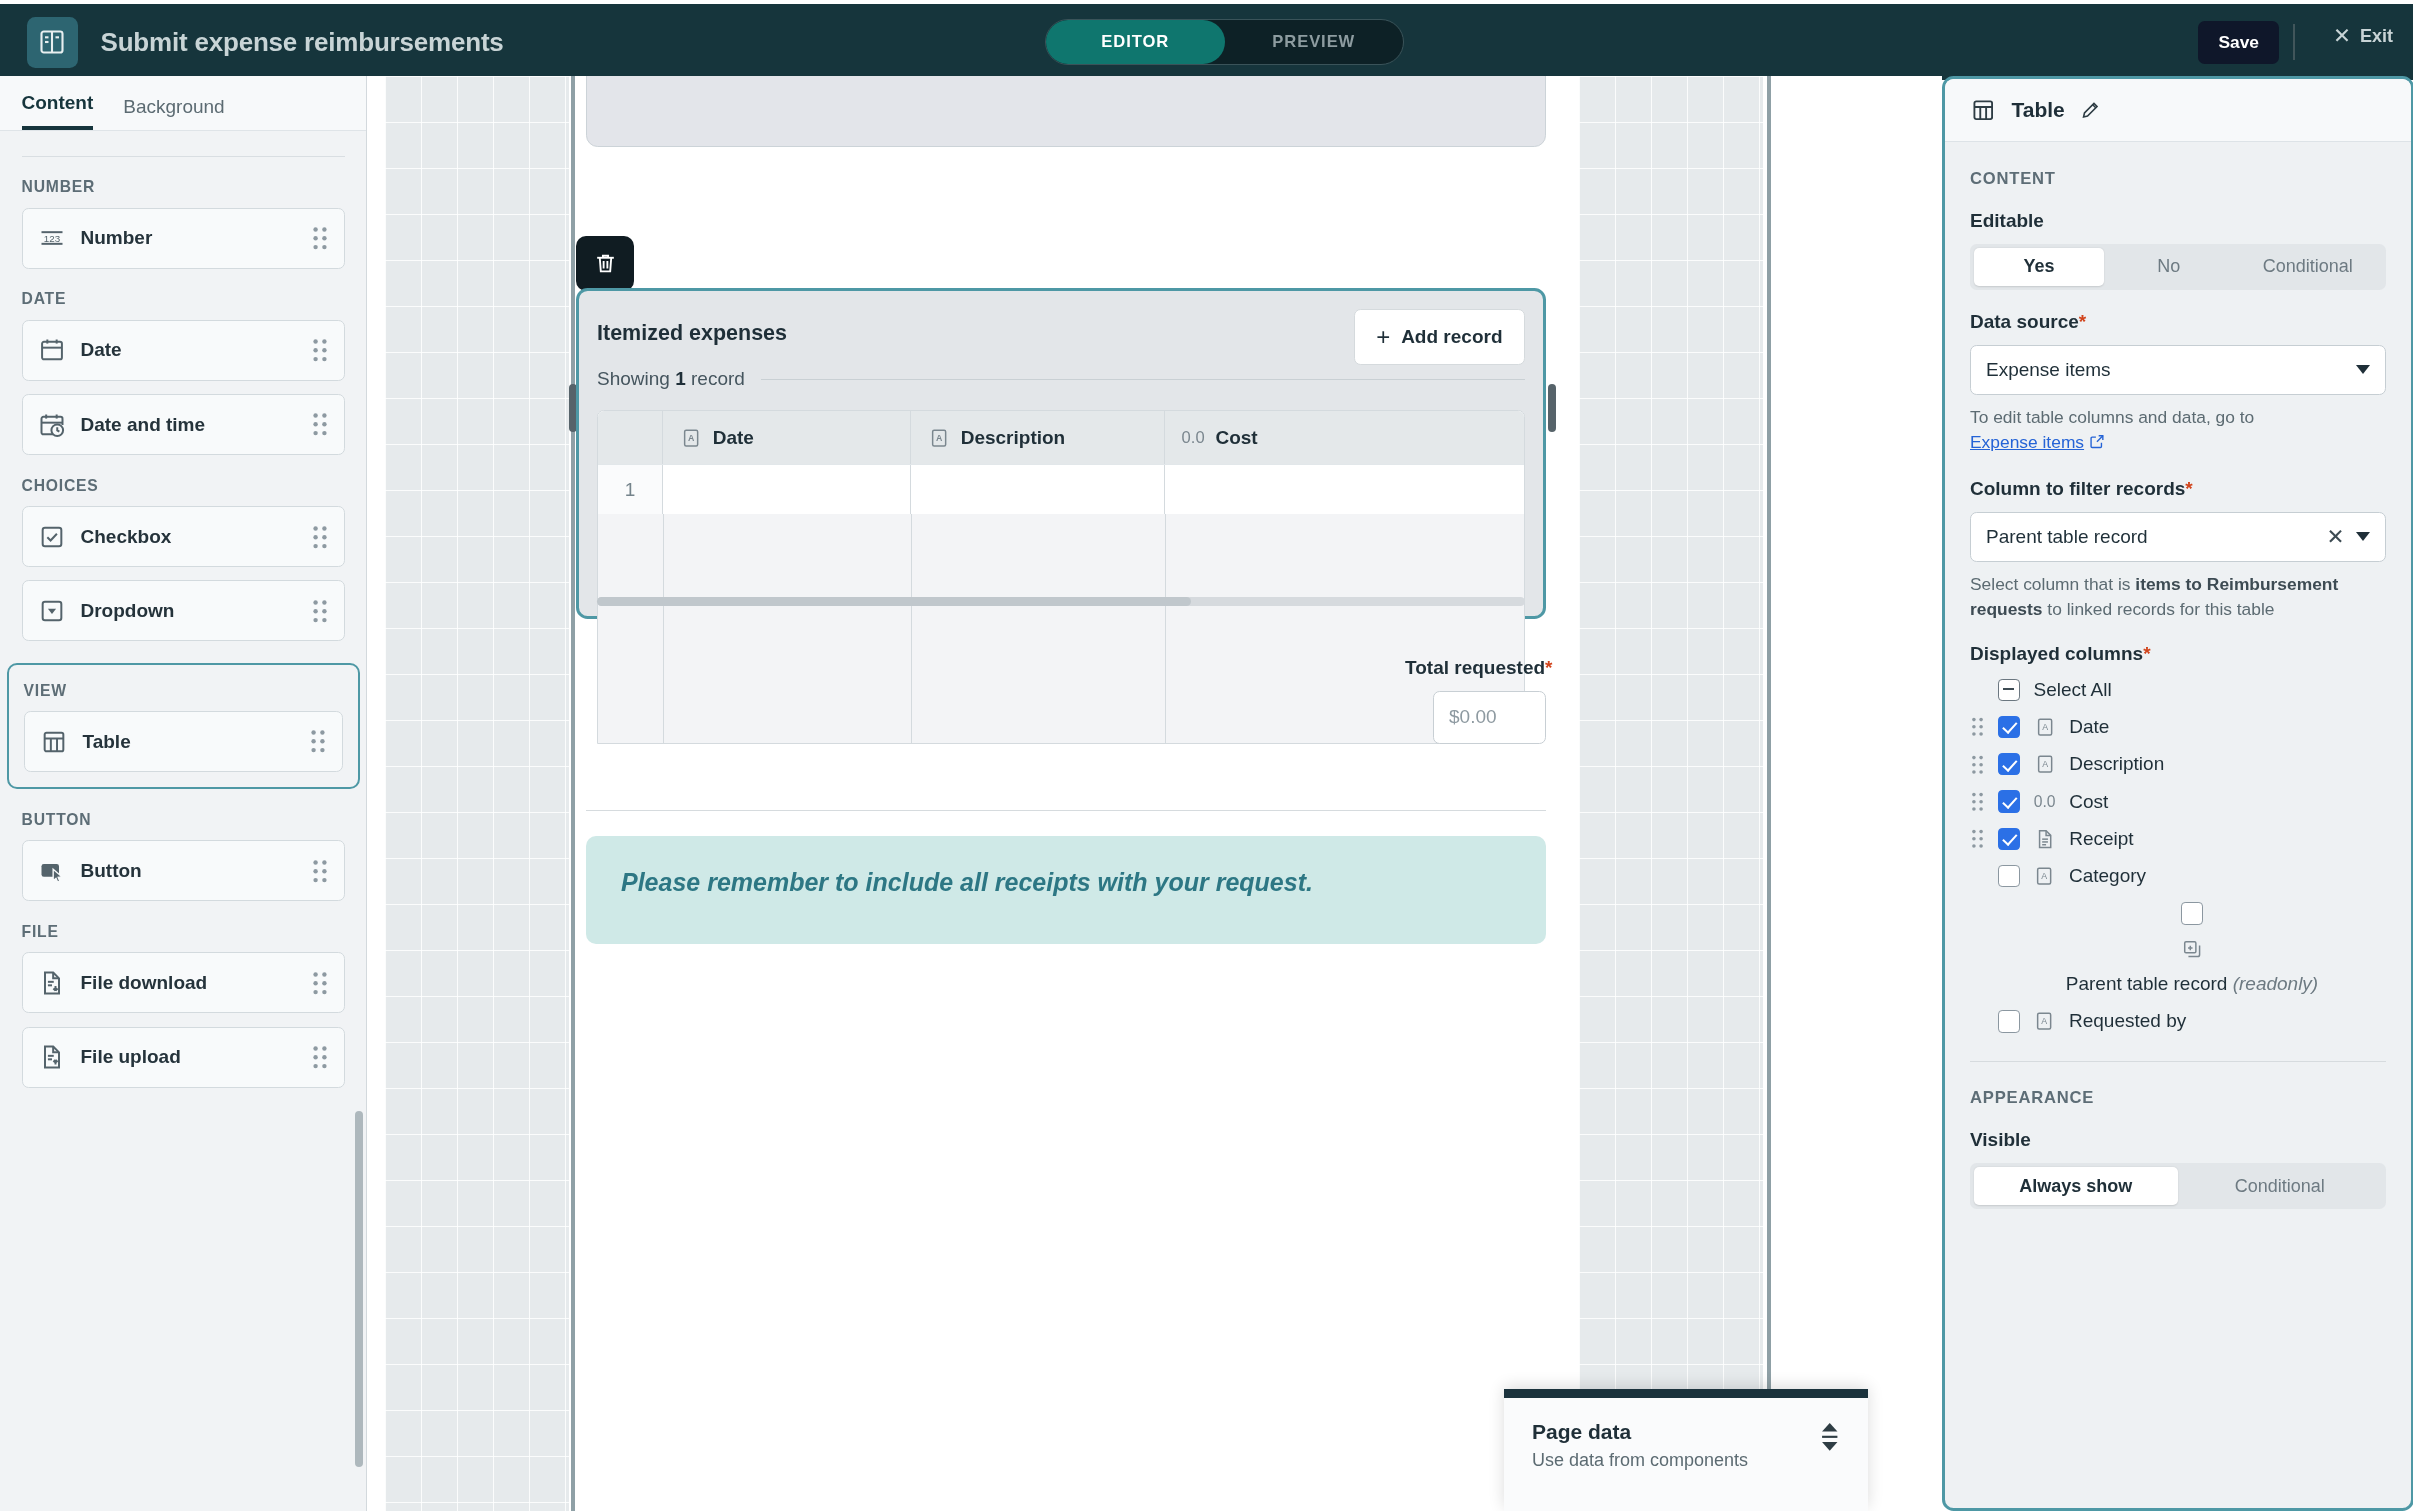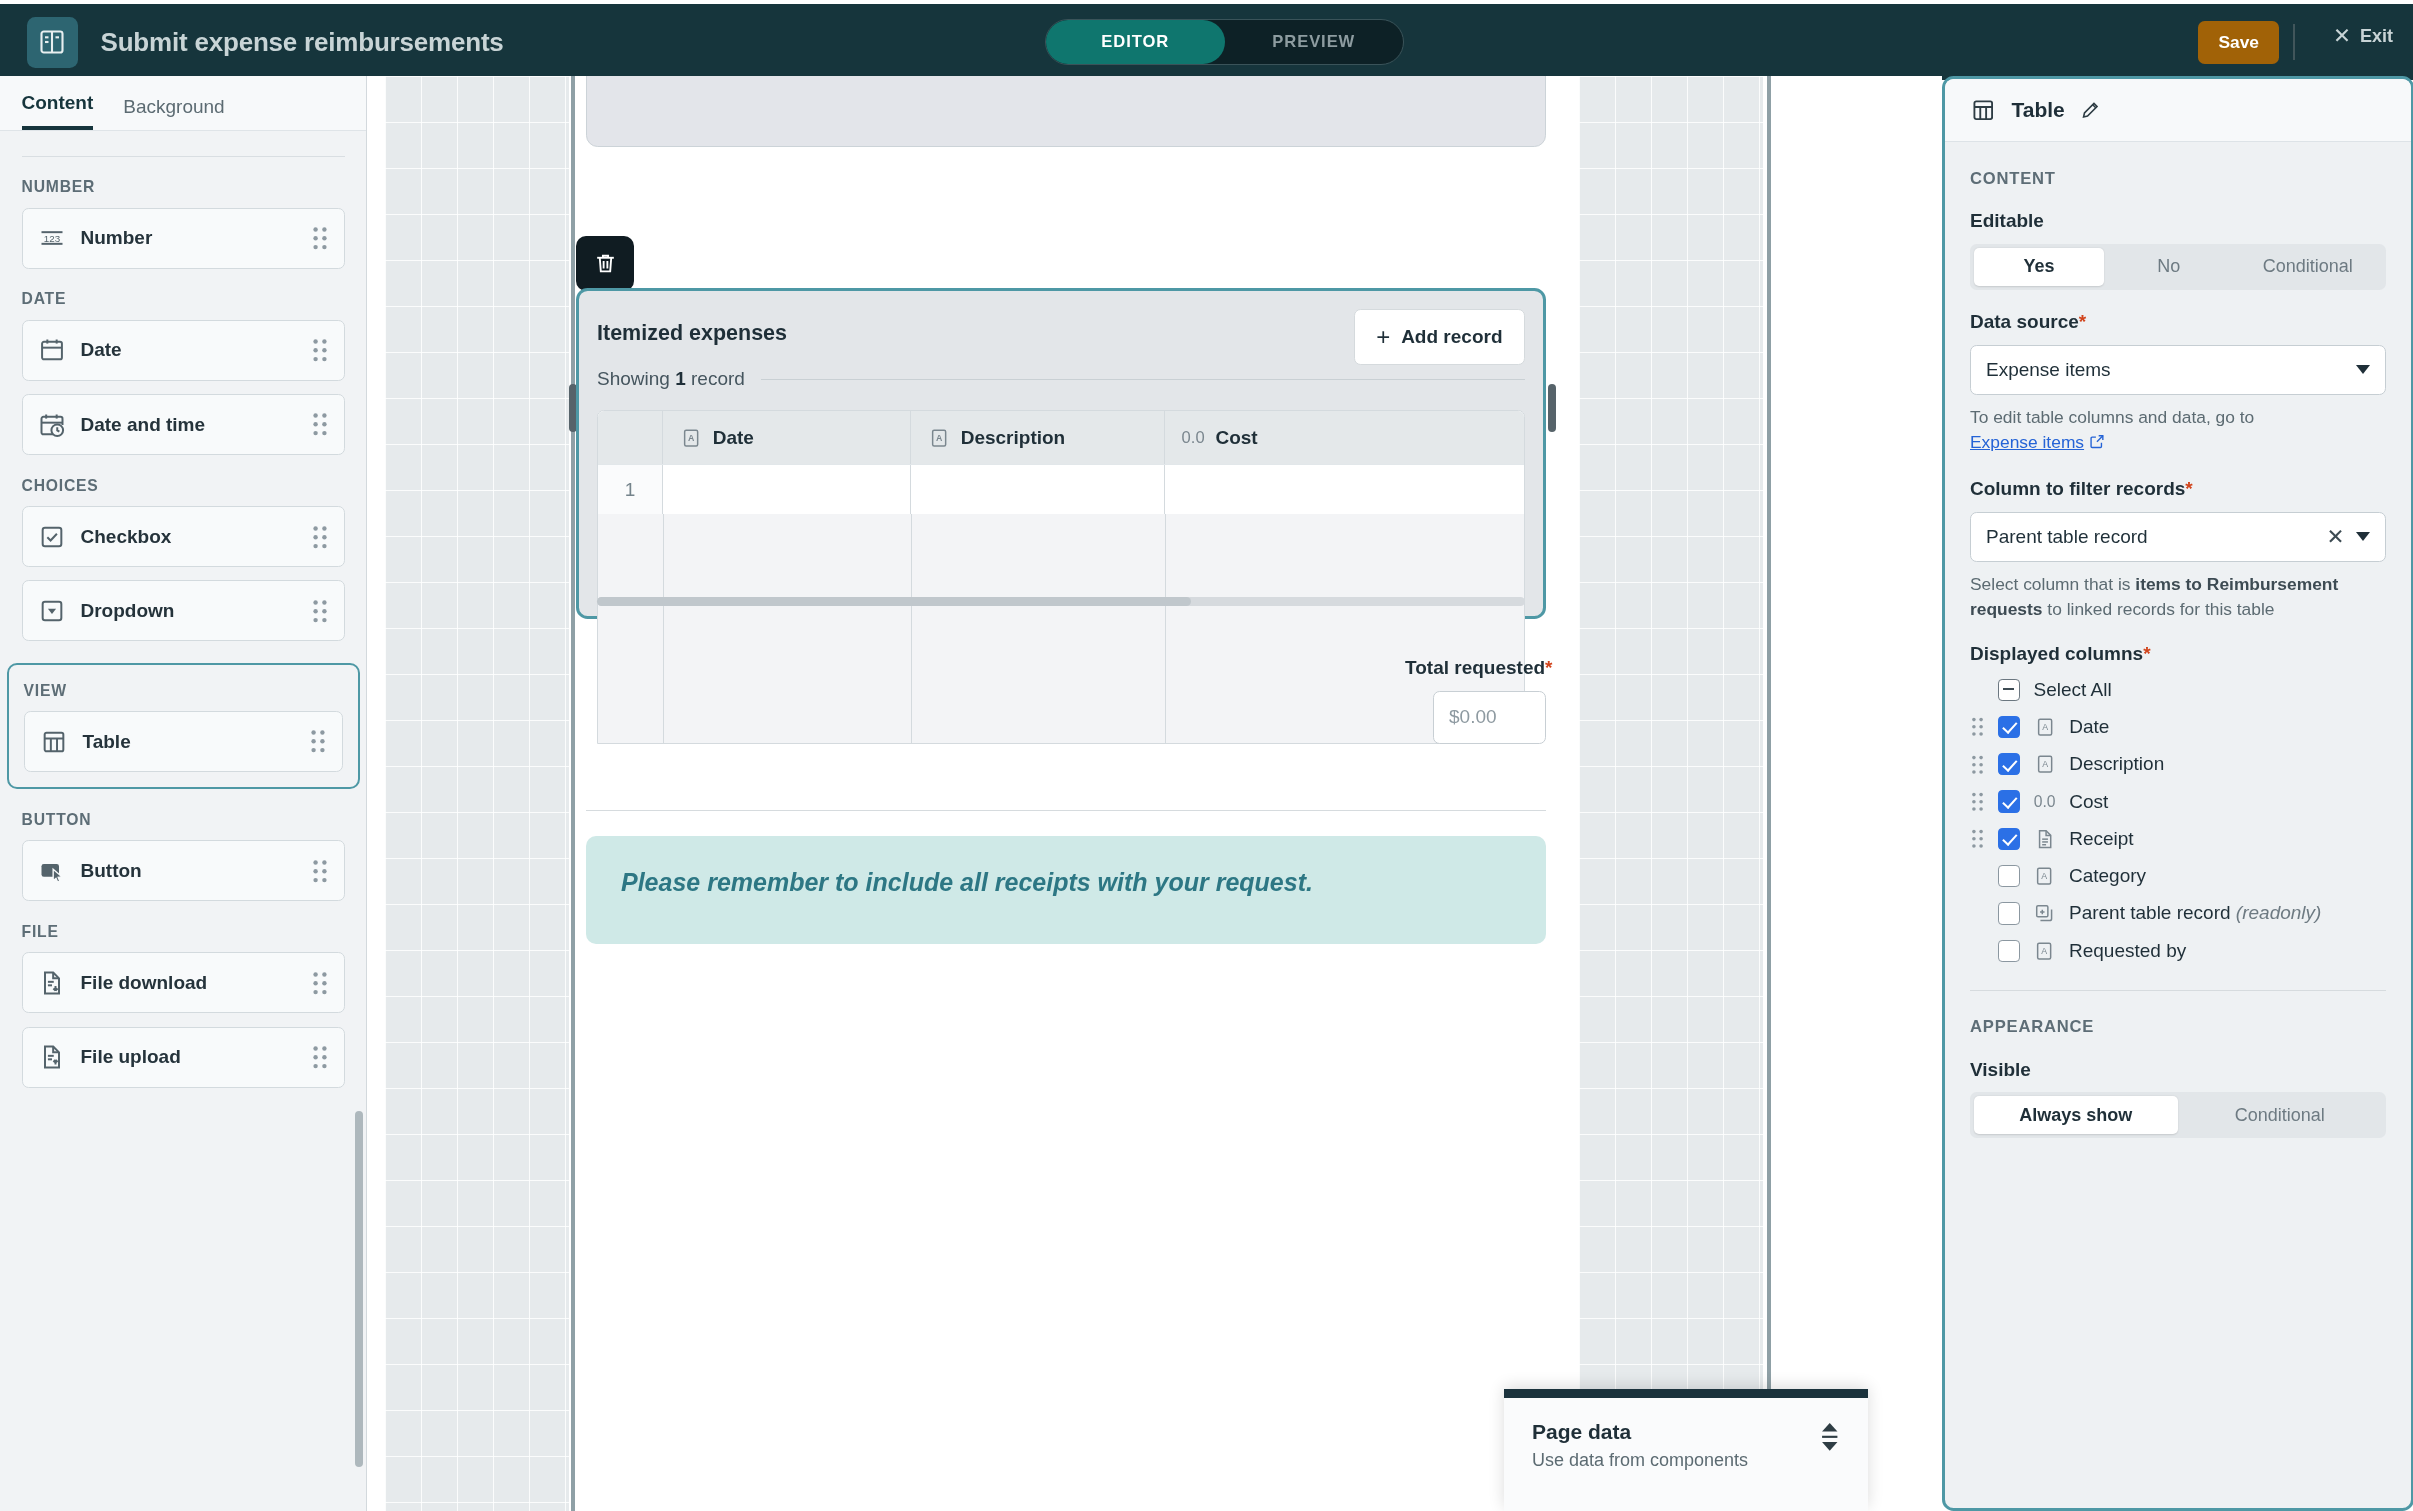--- a/index.html
+++ b/index.html
@@ -32,21 +32,21 @@
   }
   .mode-seg {
     height: 100%; display: flex; align-items: center; justify-content: center;
     font-size: 16.6px; font-weight: bold; letter-spacing: 0.9px; border-radius: 23px;
     cursor: pointer;
   }
   #mode-editor { width: 179px; background: #0f766e; color: #ffffff; text-align: right; }
   #mode-preview { width: 179px; color: #8d9ca0; }
   #save-btn {
     position: absolute; right: 134px; top: 16.6px;
-    background: #a16207; color: #fff; border: none; border-radius: 6.6px;
+    background: #0f172a; color: #fff; border: none; border-radius: 6.6px;
     height: 43px; padding: 0 20px; font-size: 17.4px; font-weight: bold;
     font-family: "Liberation Sans", sans-serif; cursor: pointer;
   }
   #topbar-divider {
     position: absolute; right: 118px; top: 20px; width: 1.7px; height: 36px;
     background: #41565b;
   }
   #exit-btn {
     position: absolute; right: 20px; top: 21.5px;
     display: flex; align-items: center; gap: 9px; color: #c8d4d6;
@@ -835,21 +835,21 @@
       <span class="cb"></span>
       <span class="ftype">
         <svg viewBox="0 0 24 24" fill="none" stroke="#7b878f" stroke-width="1.6">
           <rect x="5" y="3.5" width="14" height="17" rx="1.6"></rect>
           <text x="12" y="15.6" font-size="9.5" font-family="Liberation Sans" text-anchor="middle" fill="#7b878f" stroke="none">A</text>
         </svg>
       </span>
       <span class="colname">Category</span>
     </div>
 
-    <div class="colrow" style="margin-left:28px;">
+    <div class="colrow" style="margin-left:28px;flex-direction:column;">
       <span class="cb"></span>
       <span class="ftype">
         <svg viewBox="0 0 24 24" fill="none" stroke="#7b878f" stroke-width="1.6">
           <rect x="4" y="4" width="12" height="12" rx="1.4"></rect>
           <path d="M8 20h10a2 2 0 0 0 2-2V8"></path>
           <path d="M7.6 10.8h4.8M10 8.4v4.8"></path>
         </svg>
       </span>
       <span class="colname">
         <span>Parent table record</span>

